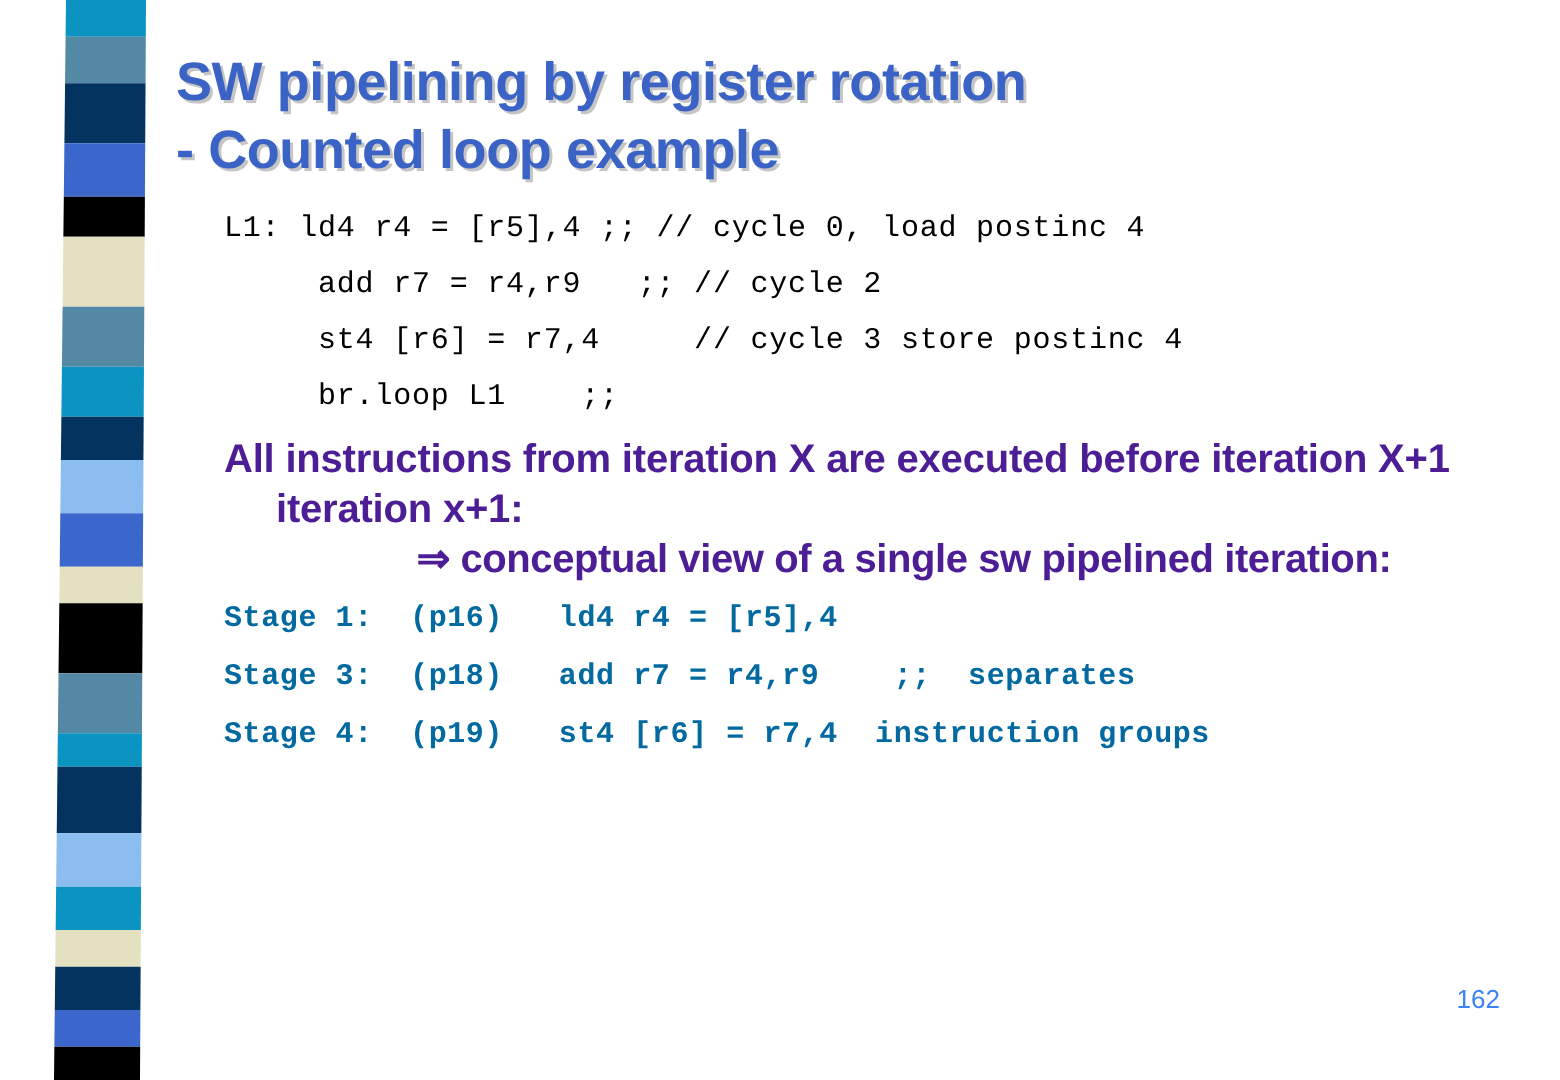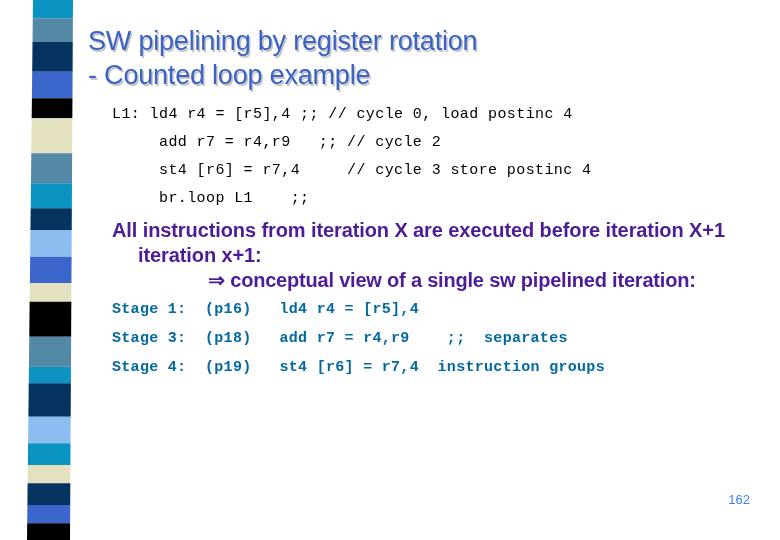--- a/index.html
+++ b/index.html
@@ -32,21 +32,21 @@
   .stripe svg { display: block; }
 
   
   .title {
     position: absolute;
     left: 88px;
     top: 24px;
     width: 660px;
     color: #3B63C6;
     font-family: "Liberation Sans", sans-serif;
-    font-weight: normal;
+    font-weight: bold;
     font-size: 27px;
     line-height: 34px;
     letter-spacing: -0.2px;
     text-shadow: 1.5px 1.5px 0 rgba(150,150,150,0.55);
     white-space: pre-line;
   }
 
   
   .body-block {
     position: absolute;

